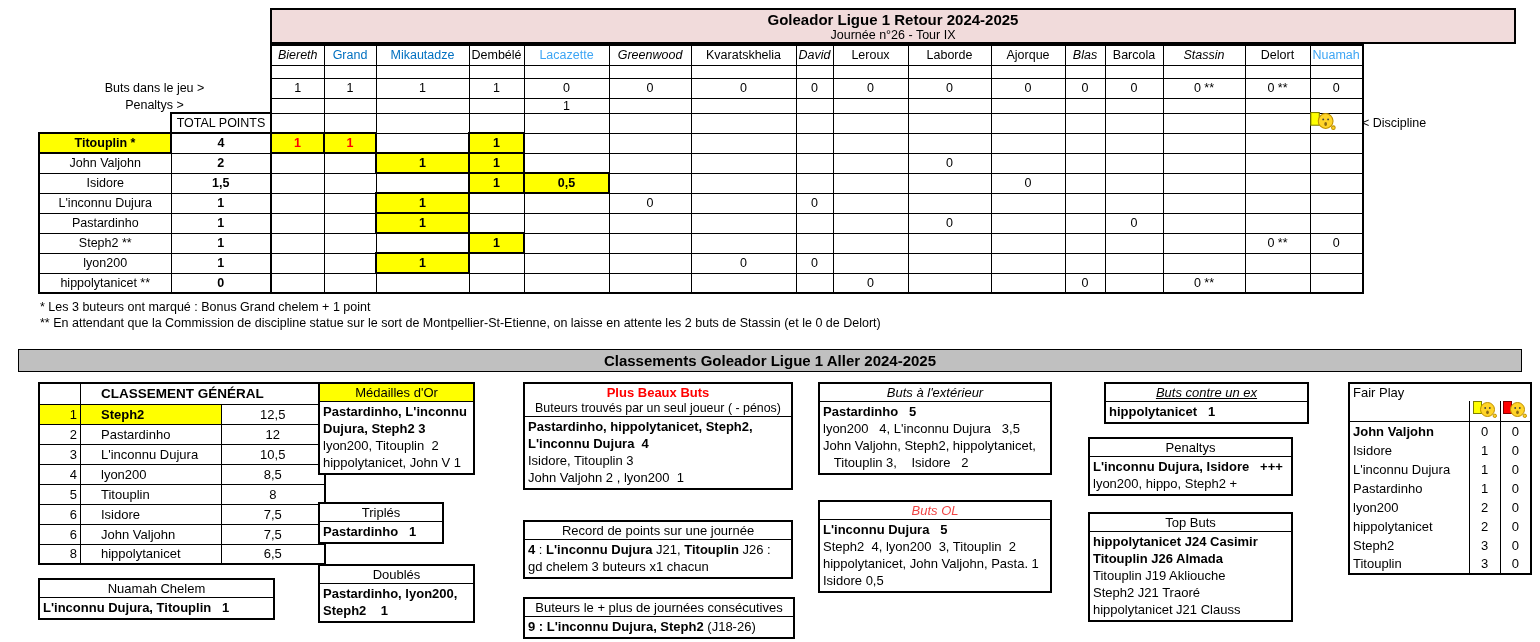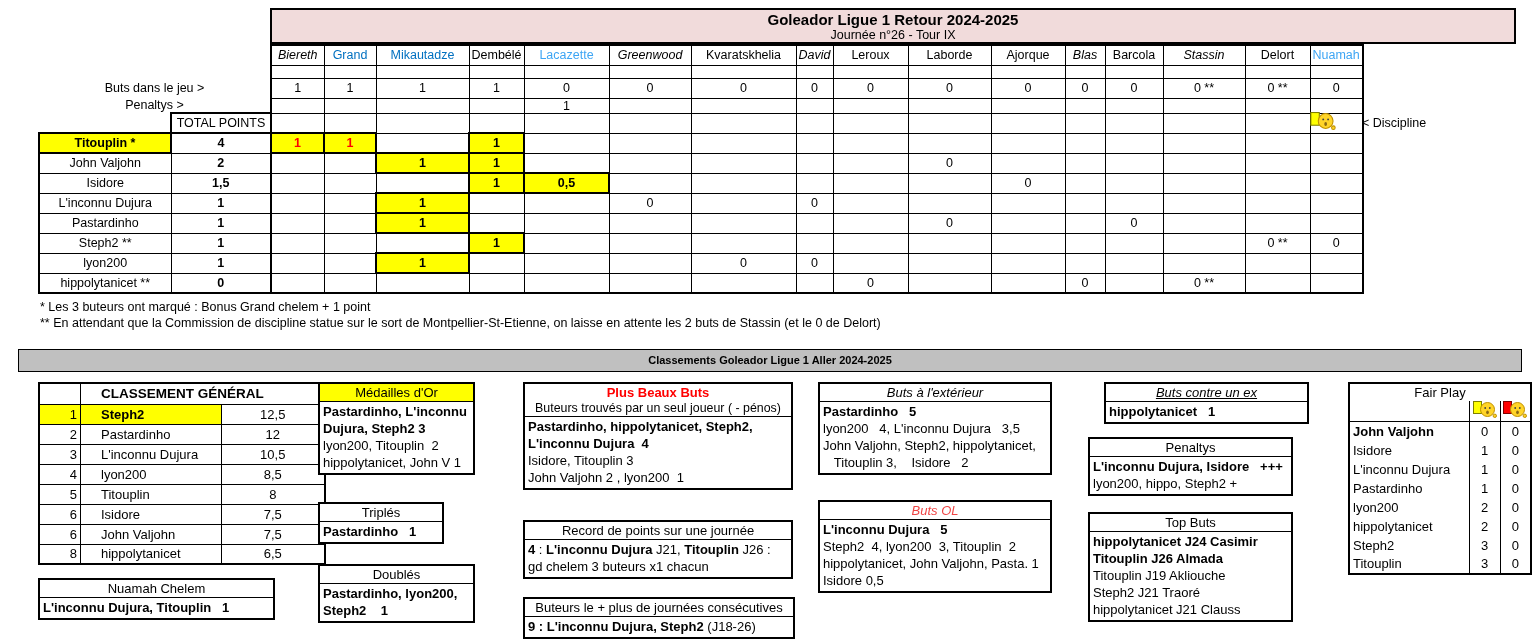--- a/index.html
+++ b/index.html
@@ -37,21 +37,21 @@
   .br2{border-right:2px solid #000 !important;}
 
   .discipline-label{position:absolute;left:1362px;top:116px;font-size:12.5px;}
   .discipline-icon{position:absolute;left:1310px;top:112px;}
 
   .footnote{position:absolute;left:40px;font-size:12.5px;white-space:nowrap;}
 
   
   .section-bar{position:absolute;left:18px;top:349px;width:1504px;height:23px;background:#C0C0C0;
                border:1px solid #000;box-sizing:border-box;text-align:center;font-weight:bold;
-               font-size:11px;line-height:21px;}
+               font-size:15px;line-height:21px;}
 
   
   #classement{position:absolute;left:38px;top:382px;border-collapse:collapse;table-layout:fixed;
               border:2px solid #000;}
   #classement td{border:1px solid #000;font-size:13px;height:20px;padding:0 20px;
                  box-sizing:border-box;overflow:hidden;white-space:nowrap;}
   #classement td.c-title{font-weight:bold;font-size:13.5px;text-align:left;height:21px;}
   #classement td.c-rank{text-align:right;padding-right:3px;}
   #classement td.c-name{text-align:left;}
   #classement td.c-pts{text-align:center;}
@@ -71,21 +71,21 @@
   .sbox-sub{text-align:center;font-size:12.4px;border-bottom:1px solid #000;padding:0 1px 1px 1px;
             white-space:nowrap;overflow:hidden;}
   .sbox-body{padding:1px 0 2px 0;}
   .sbox-line{font-size:13px;padding:0 3px;line-height:17px;white-space:pre-wrap;}
 
   
   #fairplay{position:absolute;left:1348px;top:382px;border-collapse:collapse;table-layout:fixed;
             border:2px solid #000;}
   #fairplay td{font-size:13px;height:19px;padding:0 3px;box-sizing:border-box;overflow:hidden;
                white-space:nowrap;}
-  #fairplay td.fp-title{text-align:center;height:18px;}
+  #fairplay td.fp-title{text-align:left;height:18px;}
   #fairplay td.fp-icon{text-align:center;padding:0;height:20px;}
   #fairplay td.vline{border-left:1px solid #000;}
   #fairplay tr.icon-row td{border-bottom:1px solid #000;}
   #fairplay td.fp-num{text-align:center;}
   #fairplay td.fp-name{text-align:left;}
   #fairplay td.fp-name.b{font-weight:bold;}
 </style>
 </head>
 <body>
 

